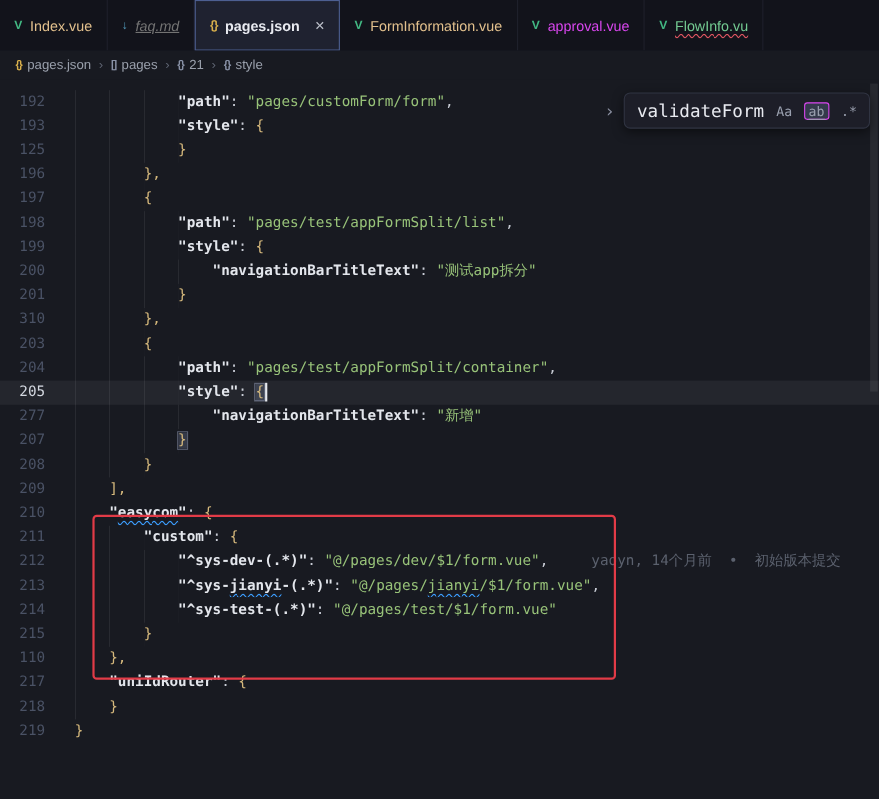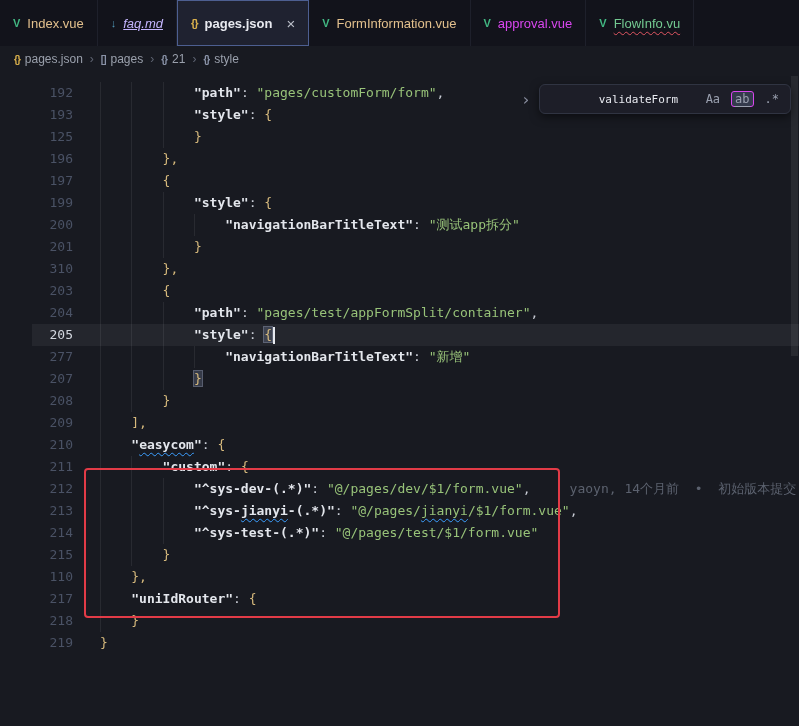--- a/index.html
+++ b/index.html
@@ -17,21 +17,21 @@
   .close { color:#bcc0ca; font-size:15px; margin-left:7px; line-height:1; }
 
   
   .breadcrumb { display:flex; align-items:center; height:26px; padding-left:14px; gap:7px;
                 font-family:"Liberation Sans", sans-serif; font-size:12px; color:#9aa0ac; background:#181a21; }
   .crumb { display:flex; align-items:center; gap:5px; cursor:pointer; }
   .crumb .ci { font-size:10px; letter-spacing:-1px; font-weight:700; }
   .sep { color:#5e6472; }
 
   
-  .editor { position:absolute; top:72px; left:0; right:0; bottom:0; font-size:13px; line-height:22px; color:#cfd3db;margin-left:32px; }
+  .editor { position:absolute; top:72px; left:0; right:0; bottom:0; font-size:13px; line-height:22px; color:#cfd3db; }
   .code { padding-top:10px; }
   .line { display:flex; height:22px; white-space:pre; }
   .line.current { background:rgba(255,255,255,0.055); }
   .gutter { flex:0 0 68px; width:68px; text-align:right; padding-right:27px; color:#4a5265; }
   .line.current .gutter { color:#d3d7df; }
   .content { flex:1; }
   .indent { display:inline-block; height:22px; vertical-align:bottom;
             background-image:repeating-linear-gradient(90deg, rgba(255,255,255,0.07) 0 1px, transparent 1px 4ch); }
   .tk-k  { color:#e3e6ec; font-weight:600; }
   .tk-s  { color:#98c379; }
@@ -42,21 +42,21 @@
   .tk-ss { color:#98c379; text-decoration:underline wavy #3b9eff 1px; text-underline-offset:3px; }
   .sq-red { text-decoration:underline wavy #e05561 1px; text-underline-offset:3px; }
   .cursor { display:inline-block; width:2px; height:17px; background:#e6e9ef; vertical-align:middle; margin-left:1px; }
   .blame { color:#5b616e; margin-left:5ch; font-weight:400; }
 
   
   .find { position:absolute; top:84px; right:8px; display:flex; align-items:center; gap:8px; z-index:30; }
   .find-chevron { color:#8a8fa0; font-size:16px; cursor:pointer; }
   .find-box { display:flex; align-items:center; gap:11px; background:#1d1e28; border:1px solid #303442;
               border-radius:6px; padding:6px 11px; box-shadow:0 3px 10px rgba(0,0,0,0.5); }
-  .find-value { color:#e8eaf0; font-size:11px; min-width:96px;margin-left:48px; }
+  .find-value { color:#e8eaf0; font-size:16px; min-width:96px; }
   .find-btn { color:#9aa0af; font-size:12px; cursor:pointer; }
   .find-btn.word { background:#343a4c; border:1px solid #d946ef; border-radius:3px; padding:0 3px; }
   .find-btn.word .wl { border-bottom:1px solid #9aa0af; }
 
   
   .annotation { position:absolute; left:84px; top:468px; width:476px; height:150px;
                 border:2px solid #e23b47; border-radius:4px; z-index:40; pointer-events:none; }
 
   
   .scrollbar { position:absolute; top:72px; right:0; width:10px; bottom:0; }
@@ -65,21 +65,21 @@
 </head>
 <body>
 
 <div class="tabbar">
     <div class="tab">
       <span class="ficon ficon-vue" style="color: rgb(66, 184, 131);">V</span>
       <span class="tab-label" style="color: rgb(226, 192, 141);">Index.vue</span>
     </div>
     <div class="tab">
       <span class="ficon ficon-md" style="color: rgb(81, 154, 186);">↓</span>
-      <span class="tab-label" style="color: #c4b5fd; font-style: italic; text-decoration: underline;">faq.md</span>
+      <span class="tab-label" style="color: #737373; font-style: italic; text-decoration: underline;">faq.md</span>
     </div>
     <div class="tab active">
       <span class="ficon ficon-json" style="color: rgb(217, 176, 76);">{}</span>
       <span class="tab-label active-label" style="color: rgb(232, 234, 240);">pages.json</span>
       <span class="close">×</span>
     </div>
     <div class="tab">
       <span class="ficon ficon-vue" style="color: rgb(66, 184, 131);">V</span>
       <span class="tab-label" style="color: rgb(226, 192, 141);">FormInformation.vue</span>
     </div>
@@ -115,20 +115,21 @@
     </span>
   </div>
 
 <div class="editor">
   <div class="code">
       <div class="line"><span class="gutter">192</span><span class="content"><span class="indent" style="width: 12ch;"></span><span class="tk-k">"path"</span><span class="tk-t">: </span><span class="tk-s">"pages/customForm/form"</span><span class="tk-t">,</span></span></div>
       <div class="line"><span class="gutter">193</span><span class="content"><span class="indent" style="width: 12ch;"></span><span class="tk-k">"style"</span><span class="tk-t">: </span><span class="tk-p">{</span></span></div>
       <div class="line"><span class="gutter">125</span><span class="content"><span class="indent" style="width: 12ch;"></span><span class="tk-p">}</span></span></div>
       <div class="line"><span class="gutter">196</span><span class="content"><span class="indent" style="width: 8ch;"></span><span class="tk-p">},</span></span></div>
       <div class="line"><span class="gutter">197</span><span class="content"><span class="indent" style="width: 8ch;"></span><span class="tk-p">{</span></span></div>
+      <div class="line"><span class="gutter">198</span><span class="content"><span class="indent" style="width: 12ch;"></span><span class="tk-k">"path"</span><span class="tk-t">: </span><span class="tk-s">"pages/test/appFormSplit/list"</span><span class="tk-t">,</span></span></div>
       <div class="line"><span class="gutter">199</span><span class="content"><span class="indent" style="width: 12ch;"></span><span class="tk-k">"style"</span><span class="tk-t">: </span><span class="tk-p">{</span></span></div>
       <div class="line"><span class="gutter">200</span><span class="content"><span class="indent" style="width: 16ch;"></span><span class="tk-k">"navigationBarTitleText"</span><span class="tk-t">: </span><span class="tk-s">"测试app拆分"</span></span></div>
       <div class="line"><span class="gutter">201</span><span class="content"><span class="indent" style="width: 12ch;"></span><span class="tk-p">}</span></span></div>
       <div class="line"><span class="gutter">310</span><span class="content"><span class="indent" style="width: 8ch;"></span><span class="tk-p">},</span></span></div>
       <div class="line"><span class="gutter">203</span><span class="content"><span class="indent" style="width: 8ch;"></span><span class="tk-p">{</span></span></div>
       <div class="line"><span class="gutter">204</span><span class="content"><span class="indent" style="width: 12ch;"></span><span class="tk-k">"path"</span><span class="tk-t">: </span><span class="tk-s">"pages/test/appFormSplit/container"</span><span class="tk-t">,</span></span></div>
       <div class="line current"><span class="gutter">205</span><span class="content"><span class="indent" style="width: 12ch;"></span><span class="tk-k">"style"</span><span class="tk-t">: </span><span class="tk-m">{</span><span class="cursor"></span></span></div>
       <div class="line"><span class="gutter">277</span><span class="content"><span class="indent" style="width: 16ch;"></span><span class="tk-k">"navigationBarTitleText"</span><span class="tk-t">: </span><span class="tk-s">"新增"</span></span></div>
       <div class="line"><span class="gutter">207</span><span class="content"><span class="indent" style="width: 12ch;"></span><span class="tk-m">}</span></span></div>
       <div class="line"><span class="gutter">208</span><span class="content"><span class="indent" style="width: 8ch;"></span><span class="tk-p">}</span></span></div>

